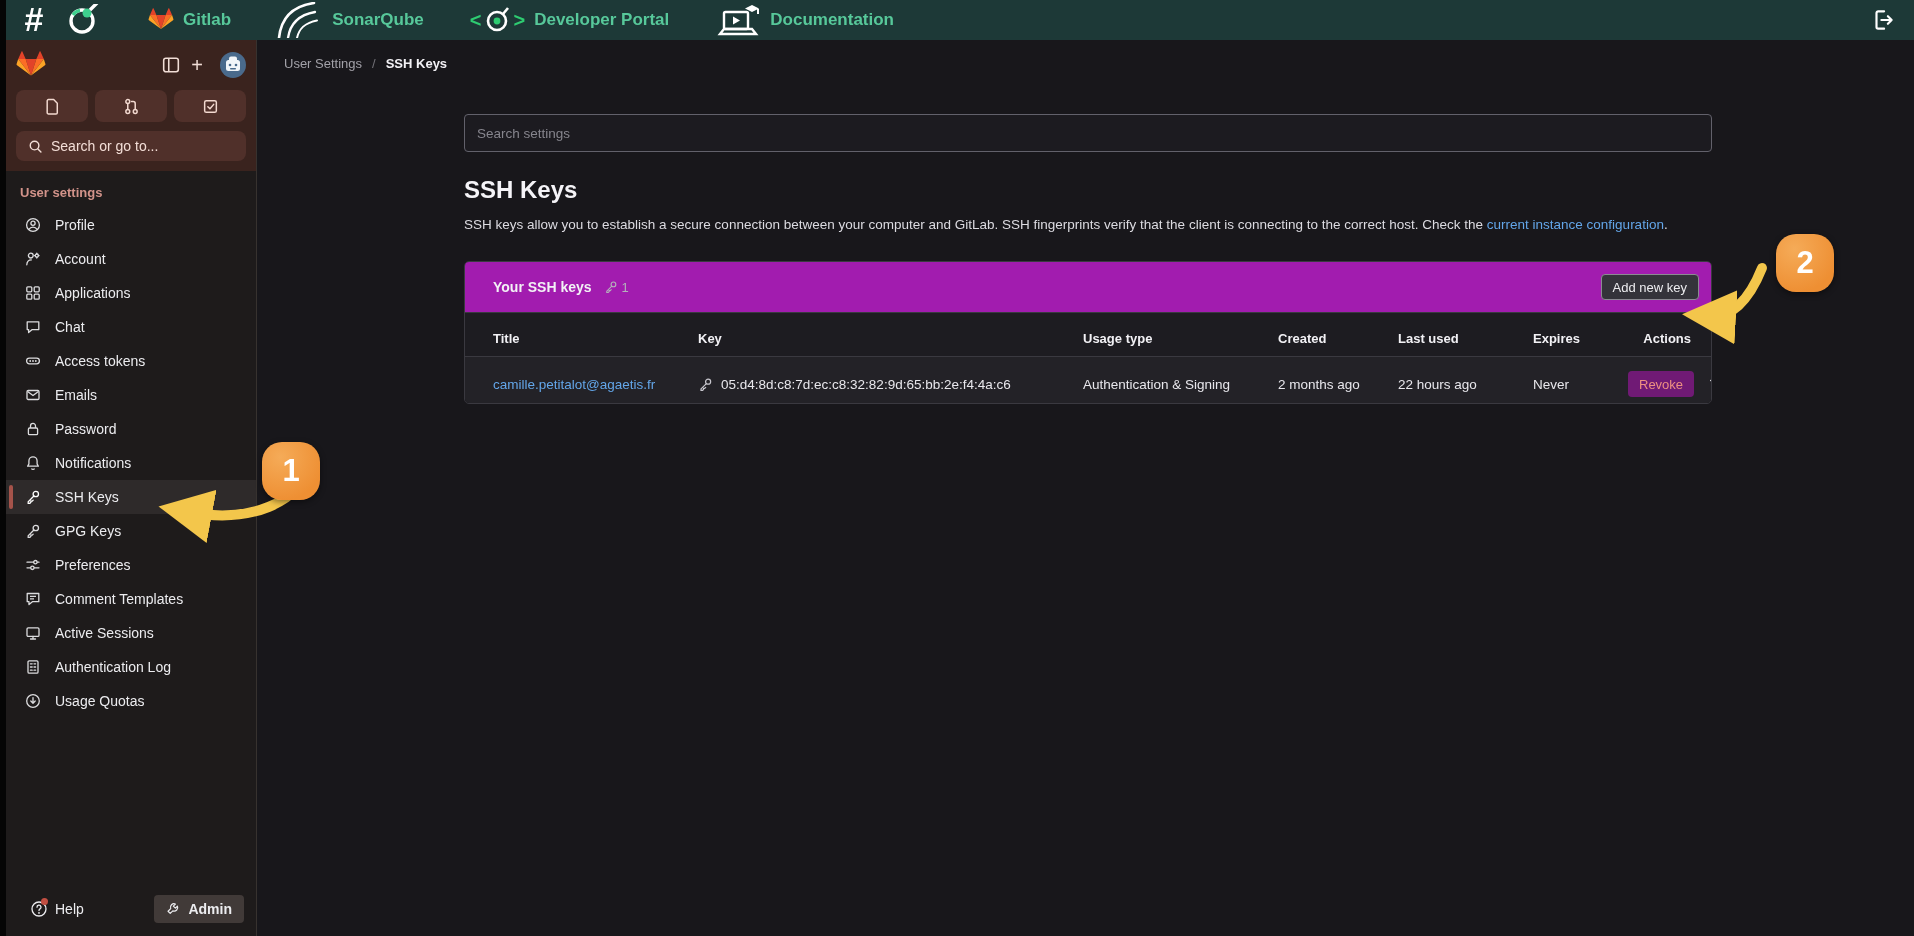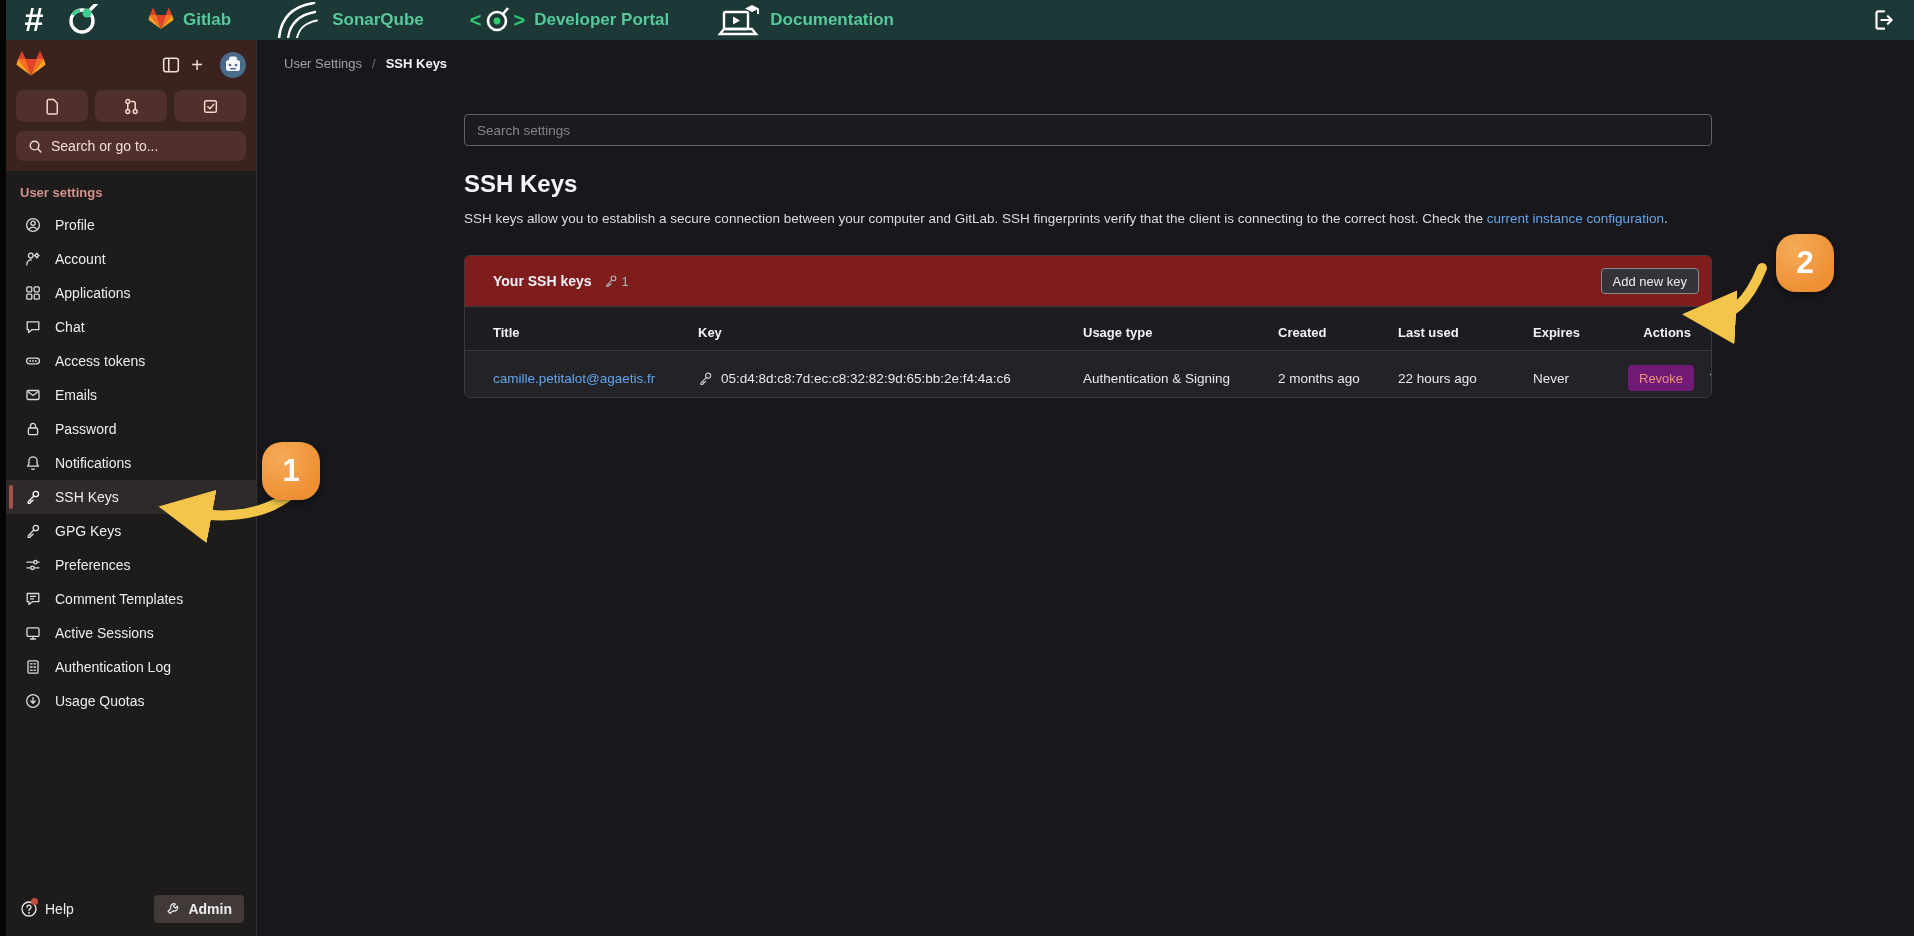--- a/index.html
+++ b/index.html
@@ -37,43 +37,43 @@
                align-items:center; gap:8px; padding:0 12px; cursor:pointer; }
   .sb-search span { color:#f3ded7; font-size:14px; }
   .sb-section { padding:14px 14px 6px 14px; color:#d2938a; font-size:13px; font-weight:700; }
   .sb-nav { flex:1; overflow:hidden; padding-top:2px; }
   .sb-item { height:34px; display:flex; align-items:center; gap:14px; padding-left:19px;
              font-size:14px; color:#ececef; cursor:pointer; position:relative; }
   .sb-item .ic { width:16px; height:16px; display:flex; align-items:center; justify-content:center; flex:none; }
   .sb-item.active { background:#2e2a2a; }
   .sb-item.active::before { content:""; position:absolute; left:3px; top:5px; bottom:5px; width:4px;
                             border-radius:3px; background:#a5534a; }
-  .sb-footer { height:44px; display:flex; align-items:center; padding:0 12px 10px 14px;justify-content:center; }
+  .sb-footer { height:44px; display:flex; align-items:center; padding:0 12px 10px 24px;justify-content:center; }
   .sb-help { display:flex; align-items:center; gap:7px; font-size:14px; cursor:pointer; position:relative; }
   .help-dot { position:absolute; left:11px; top:-2px; width:7px; height:7px; border-radius:50%; background:#c24f42; }
   .sb-admin { margin-left:auto; background:#413a38; border-radius:4px; height:28px; padding:0 12px;
               display:flex; align-items:center; gap:7px; font-size:14px; font-weight:600; cursor:pointer; }
 
   
   .main { position:absolute; left:258px; top:40px; width:1656px; height:896px; }
   .breadcrumb { height:46px; display:flex; align-items:center; gap:10px; padding-left:26px; font-size:13px; }
   .bc-root { color:#a2a1a8; cursor:pointer; }
   .bc-sep { color:#737278; }
   .bc-current { color:#f2f1f5; font-weight:700; }
   .content { width:1248px; margin-left:206px; }
-  .settings-search { margin-top:28px; width:100%; height:32px; background:#1c1b20; border:1px solid #62616b;
+  .settings-search { margin-top:28px; width:100%; height:38px; background:#1c1b20; border:1px solid #62616b;
                      border-radius:4px; color:#ececef; font-size:13.5px; padding:0 12px; outline:none;
                      font-family:"Liberation Sans", sans-serif; }
   .settings-search::placeholder { color:#86858d; }
   .page-title { margin-top:24px; font-size:24px; font-weight:700; color:#f5f4f8; }
   .page-desc { margin-top:10px; font-size:13.5px; line-height:21px; color:#dcdbe1; max-width:1248px; }
   .page-desc a { color:#63a6e9; text-decoration:none; cursor:pointer; }
 
   .panel { margin-top:26px; border:1px solid #3a3940; border-radius:5px; overflow:hidden; }
-  .panel-header { height:50px; background:#7f1d1d; display:flex; align-items:center; padding:0 12px 0 28px; }
+  .panel-header { height:50px; background:#a21caf; display:flex; align-items:center; padding:0 12px 0 28px; }
   .panel-title { font-size:14px; font-weight:700; color:#f2f1f5; }
   .panel-count { display:flex; align-items:center; gap:4px; margin-left:12px; color:#b3b2ba; font-size:13px; }
   .add-key-btn { margin-left:auto; height:26px; padding:0 11px; background:#34333a; border:1px solid #8b8a92;
                  border-radius:4px; color:#ececef; font-size:13px; display:flex; align-items:center; cursor:pointer; }
 
   .tbl-head, .tbl-row { display:grid; grid-template-columns:205px 385px 195px 120px 135px 95px 1fr;
                         align-items:center; padding:8px 20px 0 28px; }
   .tbl-head { height:45px; background:#1d1c21; border-top:1px solid #3a3940; border-bottom:1px solid #3a3940;
               font-size:13px; font-weight:700; color:#f2f1f5; }
   .tbl-head .h-actions { text-align:right; }

